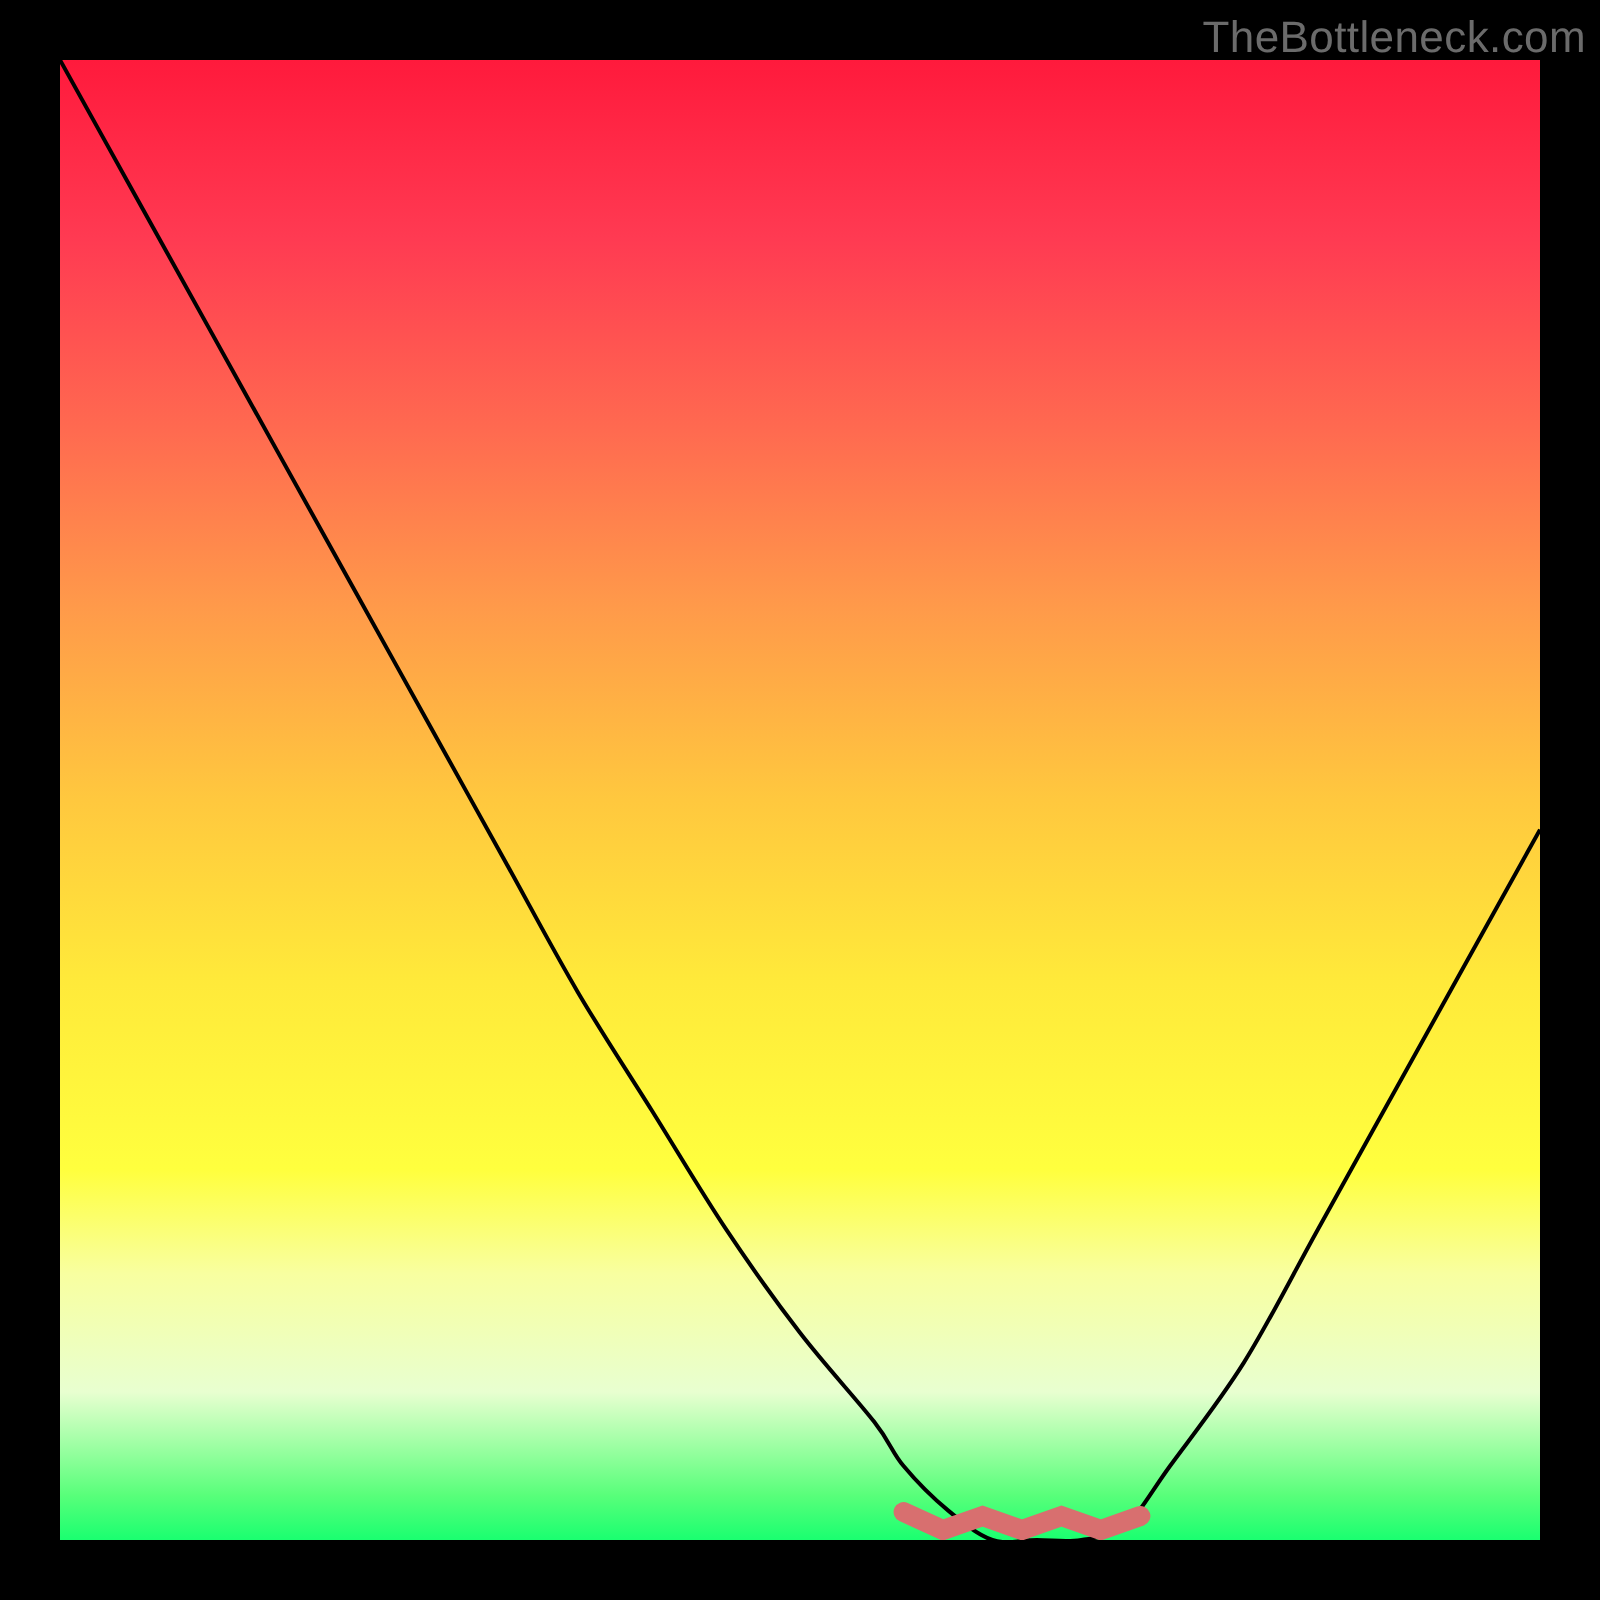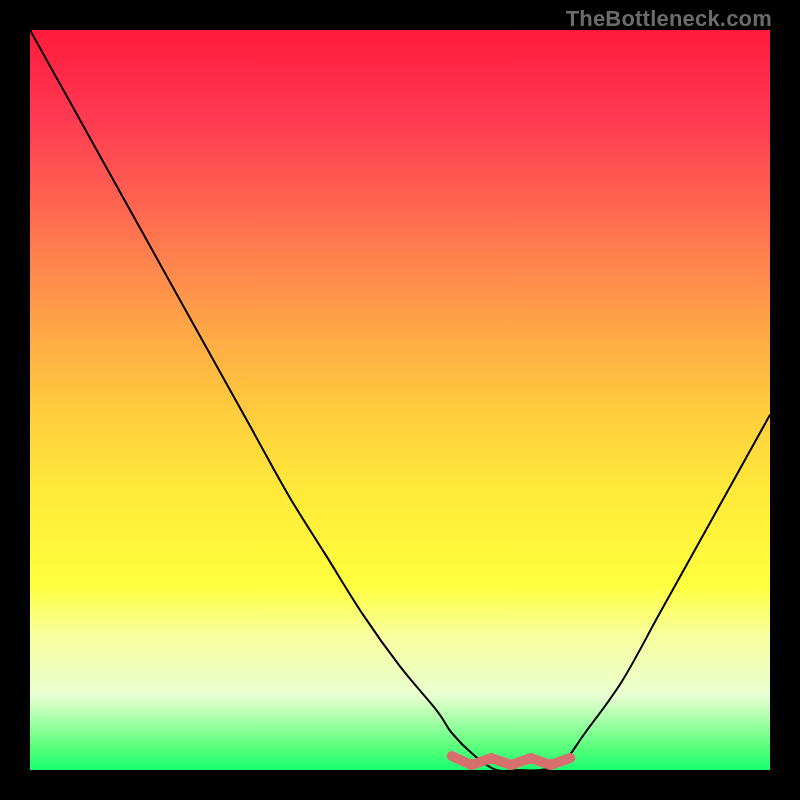--- a/index.html
+++ b/index.html
@@ -7,24 +7,24 @@
     padding: 0;
     width: 800px;
     height: 800px;
     background: #000;
     position: relative;
     font-family: Arial, Helvetica, sans-serif;
   }
   .watermark {
     position: absolute;
     top: 6px;
-    right: 28px;
+    right: 7px;
     color: #6b6b6b;
     font-size: 22px;
-    font-weight: 700;
+    font-weight: 400;
     letter-spacing: 0.2px;
   }
   .plot-area {
     position: absolute;
     left: 30px;
     top: 30px;
     width: 740px;
     height: 740px;
     background: linear-gradient(
       to bottom,

